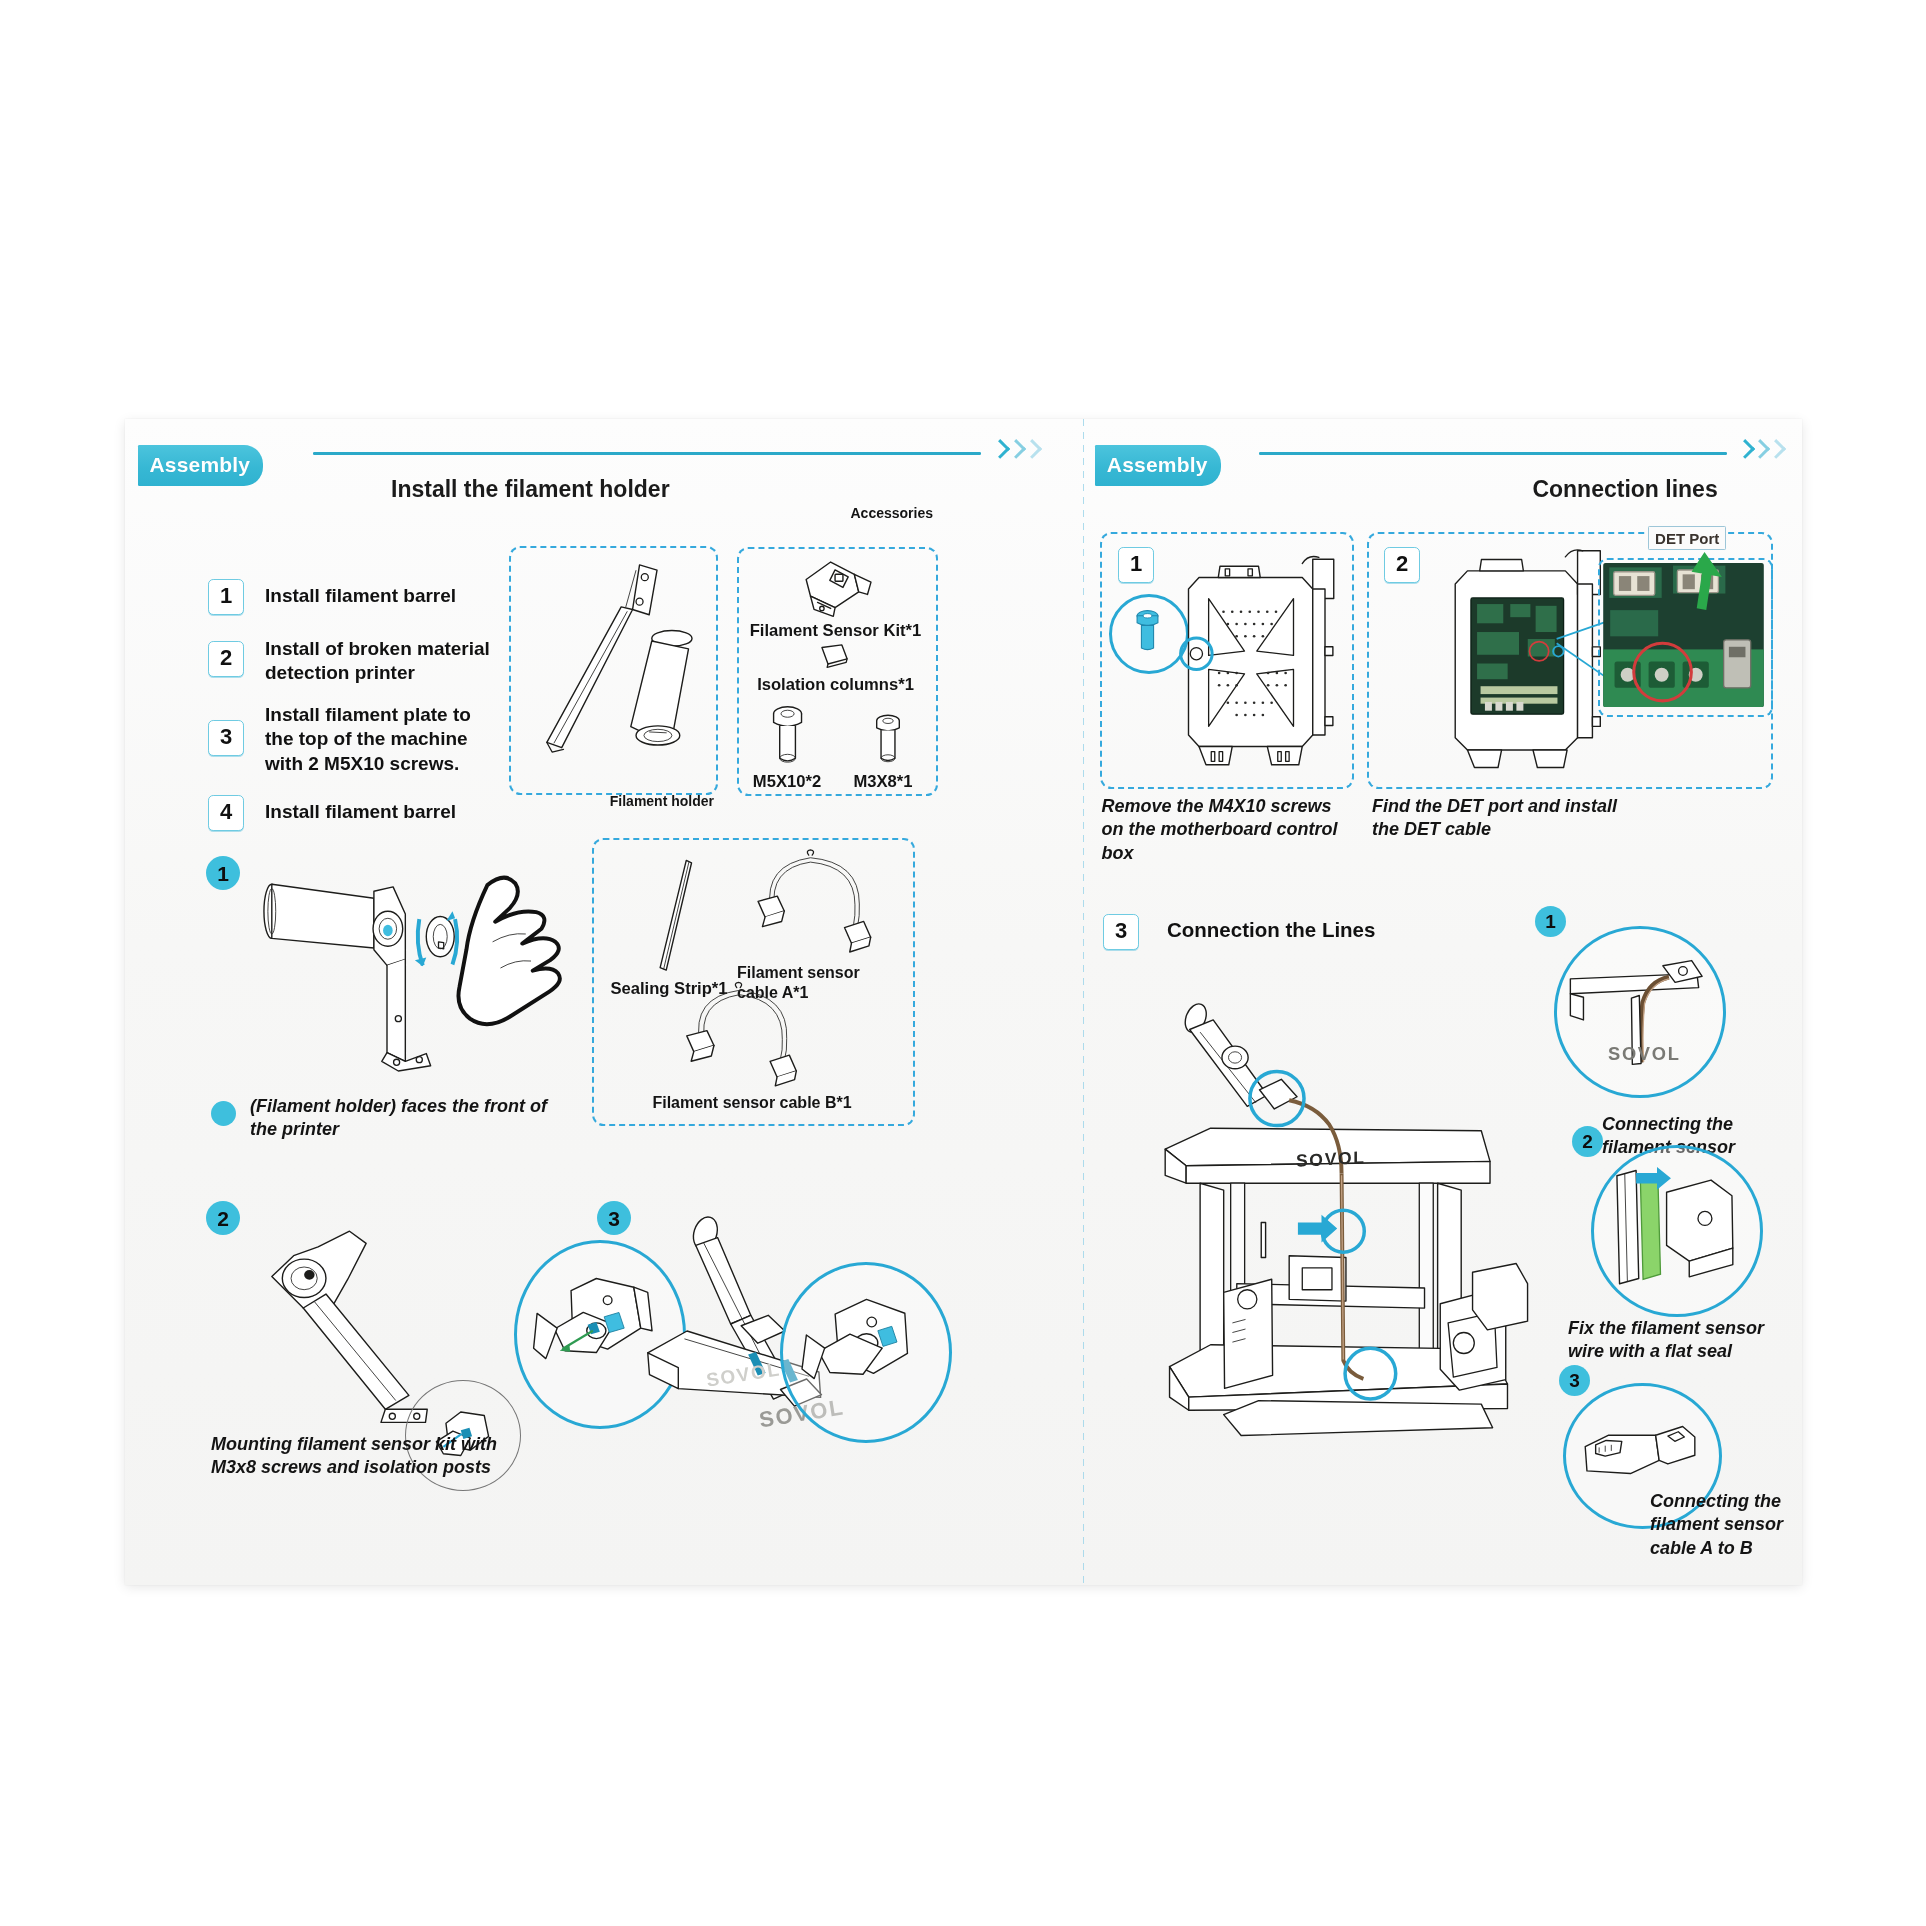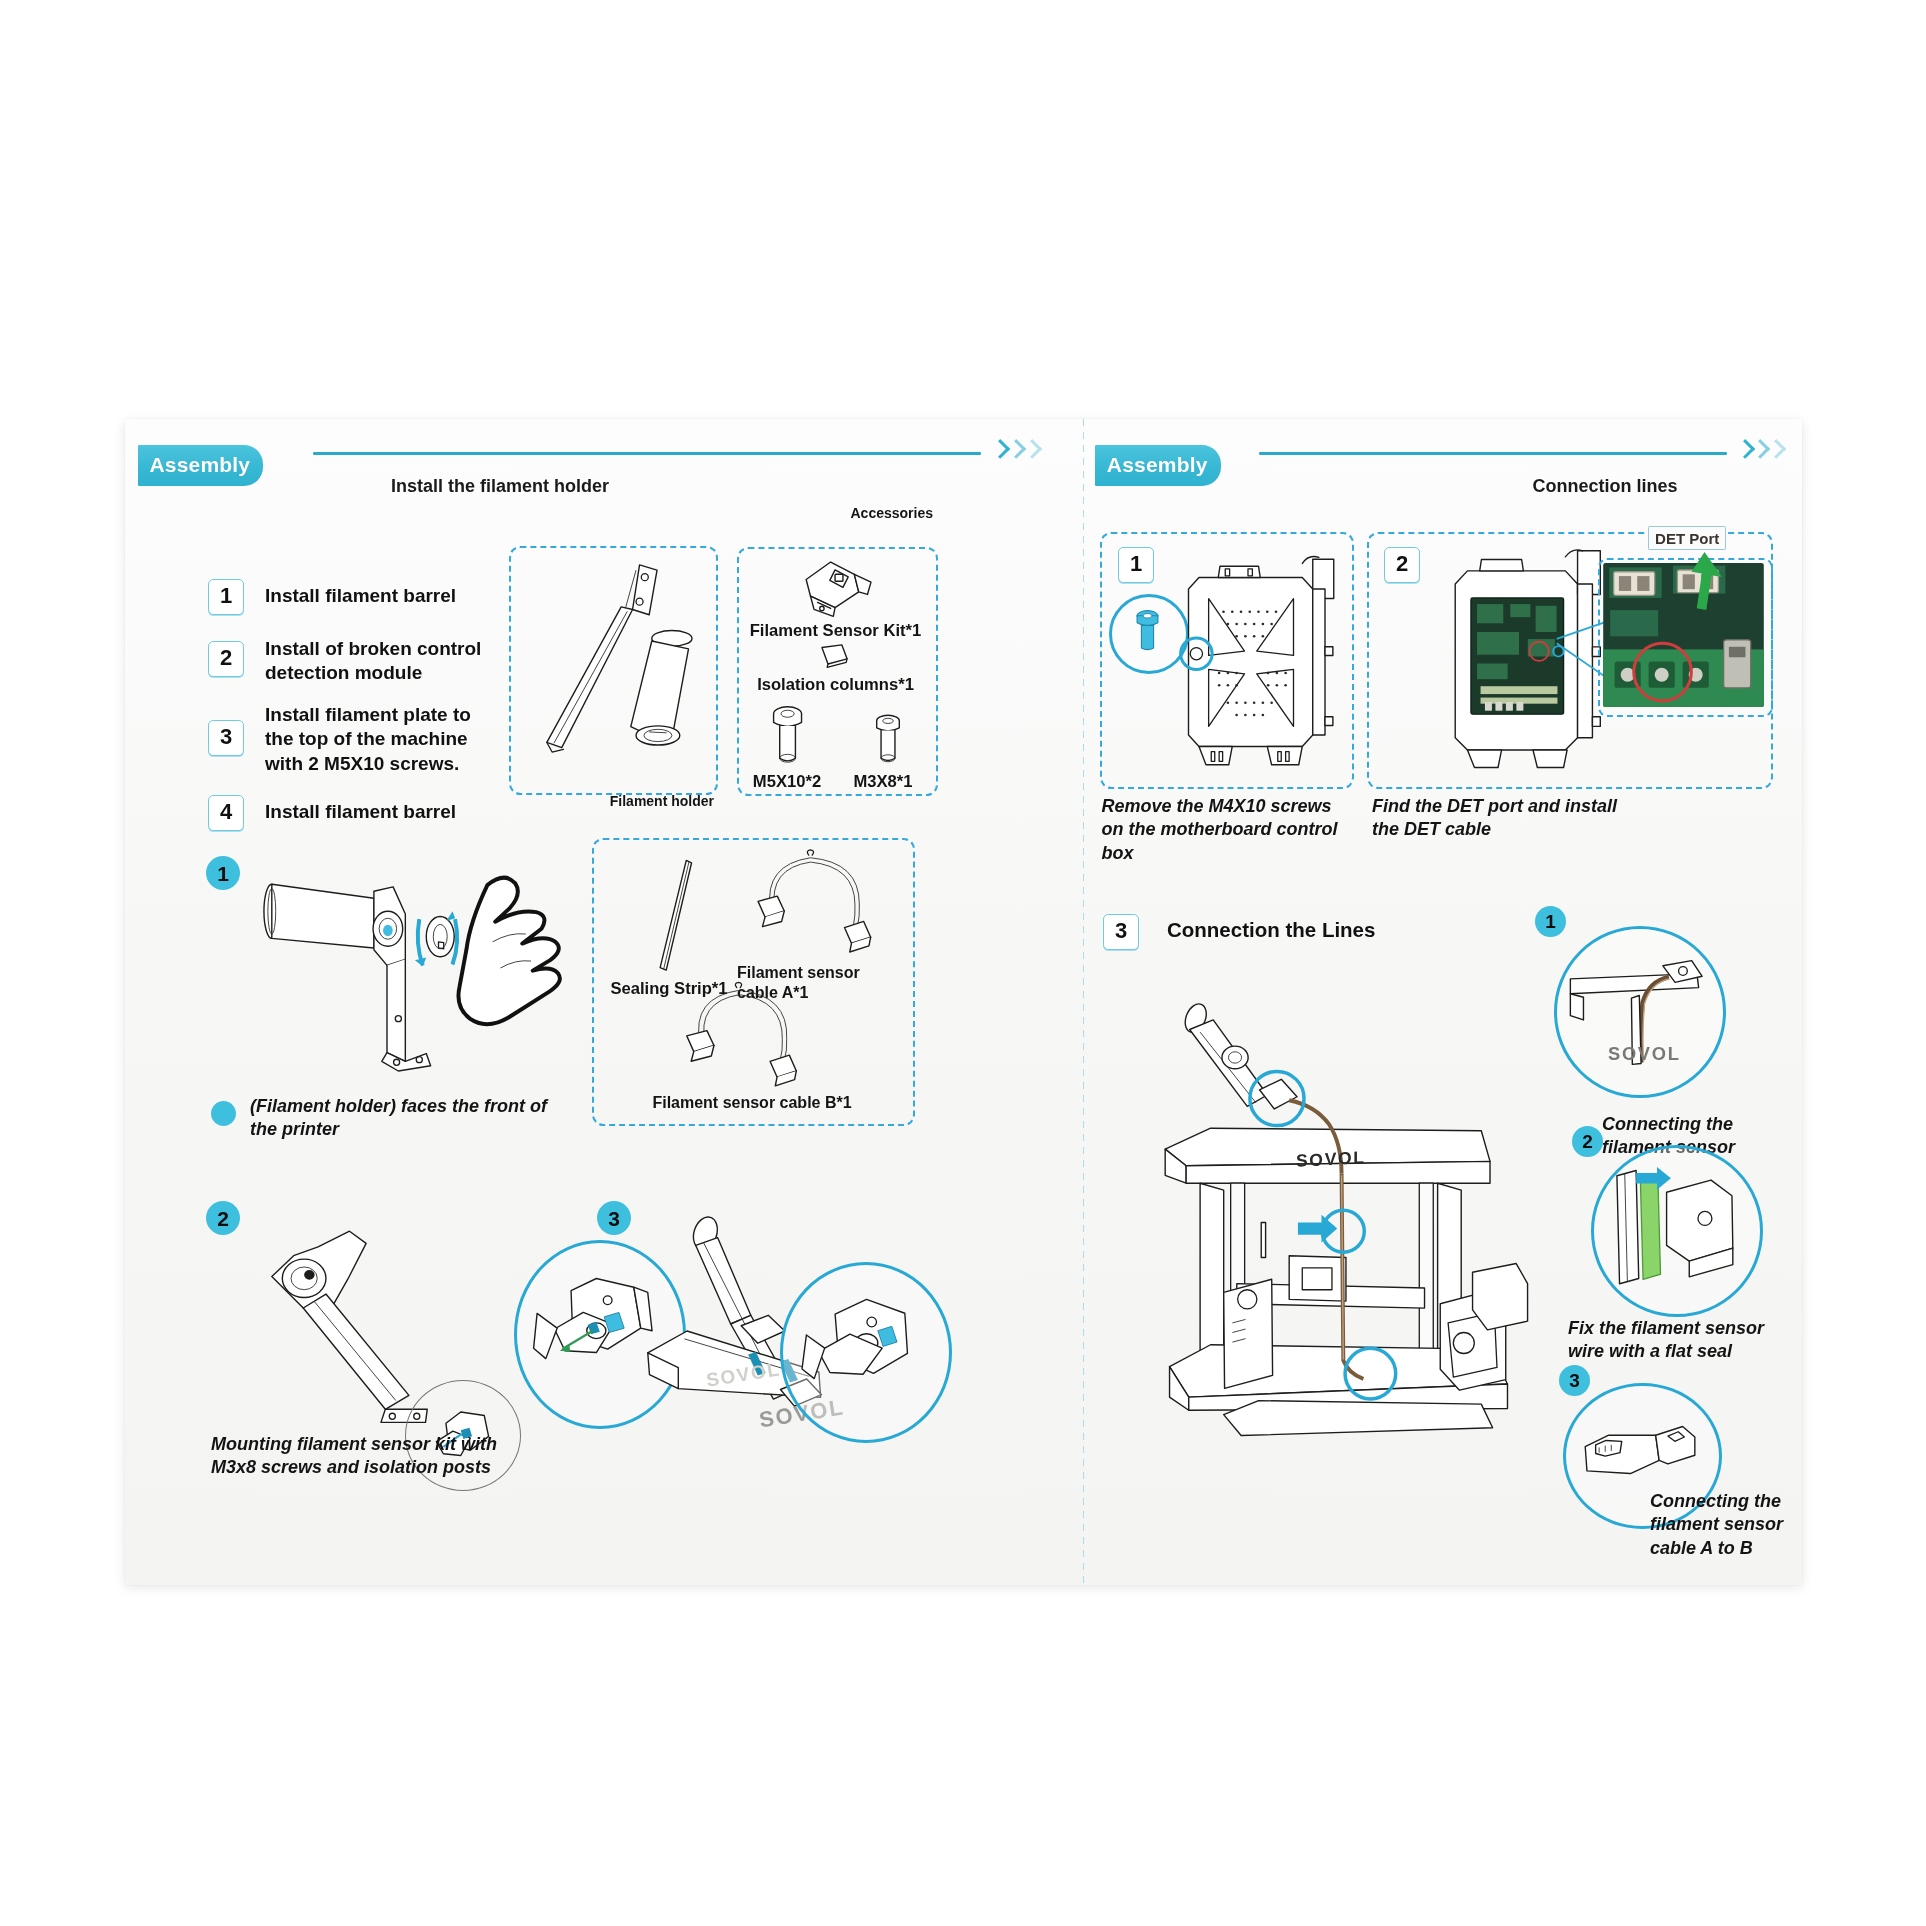--- a/index.html
+++ b/index.html
@@ -35,21 +35,21 @@
   .hdr .rule{position:absolute;height:3.1px;background:#2ba9c9;border-radius:1.3px;top:7px;}
   .hdr .chevrons{position:absolute;top:-2.6px;font-size:0;}
   .hdr .chev{display:inline-block;width:13px;height:25px;margin-left:2.6px;position:relative;}
   .hdr .chev:before{
     content:"";position:absolute;left:0.9px;top:1.7px;width:11.4px;height:11.4px;
     border-top:3.1px solid #2fb2d0;border-right:3.1px solid #2fb2d0;transform:rotate(45deg);
   }
   .hdr .chev.c2:before{border-color:#86cfe2;}
   .hdr .chev.c3:before{border-color:#b8e1ee;}
   .hdr .sect-title{
-    position:absolute;font-size:18px;font-weight:700;color:#1b1b1b;white-space:nowrap;
+    position:absolute;font-size:23px;font-weight:700;color:#1b1b1b;white-space:nowrap;
   }
 
   
   .numsq{
     position:absolute;width:34px;height:34px;border-radius:5.2px;
     background:#ffffff;border:1.7px solid #6fcbe2;
     box-shadow:0 0.9px 0 rgba(110,200,226,.55);
     color:#111;font-size:22px;font-weight:700;text-align:center;line-height:32px;
   }
   .numcirc{
@@ -110,21 +110,21 @@
           <span class="chev c2"></span>
           <span class="chev c3"></span>
         </div>
         <div class="sect-title" style="left:253px;top:31px;">Install the filament holder</div>
       </div>
 
       <div class="numsq" style="left:83px;top:160px;">1</div>
       <div class="steptext" style="left:140px;top:165px;width:236px;">Install filament barrel</div>
 
       <div class="numsq" style="left:83px;top:222px;">2</div>
-      <div class="steptext" style="left:140px;top:218px;width:227px;">Install of broken control detection module</div>
+      <div class="steptext" style="left:140px;top:218px;width:227px;">Install of broken material detection printer</div>
 
       <div class="numsq" style="left:83px;top:301px;">3</div>
       <div class="steptext" style="left:140px;top:284px;width:223px;">Install filament plate to the top of the machine with 2 M5X10 screws.</div>
 
       <div class="numsq" style="left:83px;top:376px;">4</div>
       <div class="steptext" style="left:140px;top:381px;width:236px;">Install filament barrel</div>
 
       <div class="dash" style="left:384px;top:127px;width:205px;height:245px;"></div>
       <div style="position:absolute;left:393px;top:131px;width:188px;height:210px;">
         <svg viewBox="0 0 430 480" width="188" height="210">

